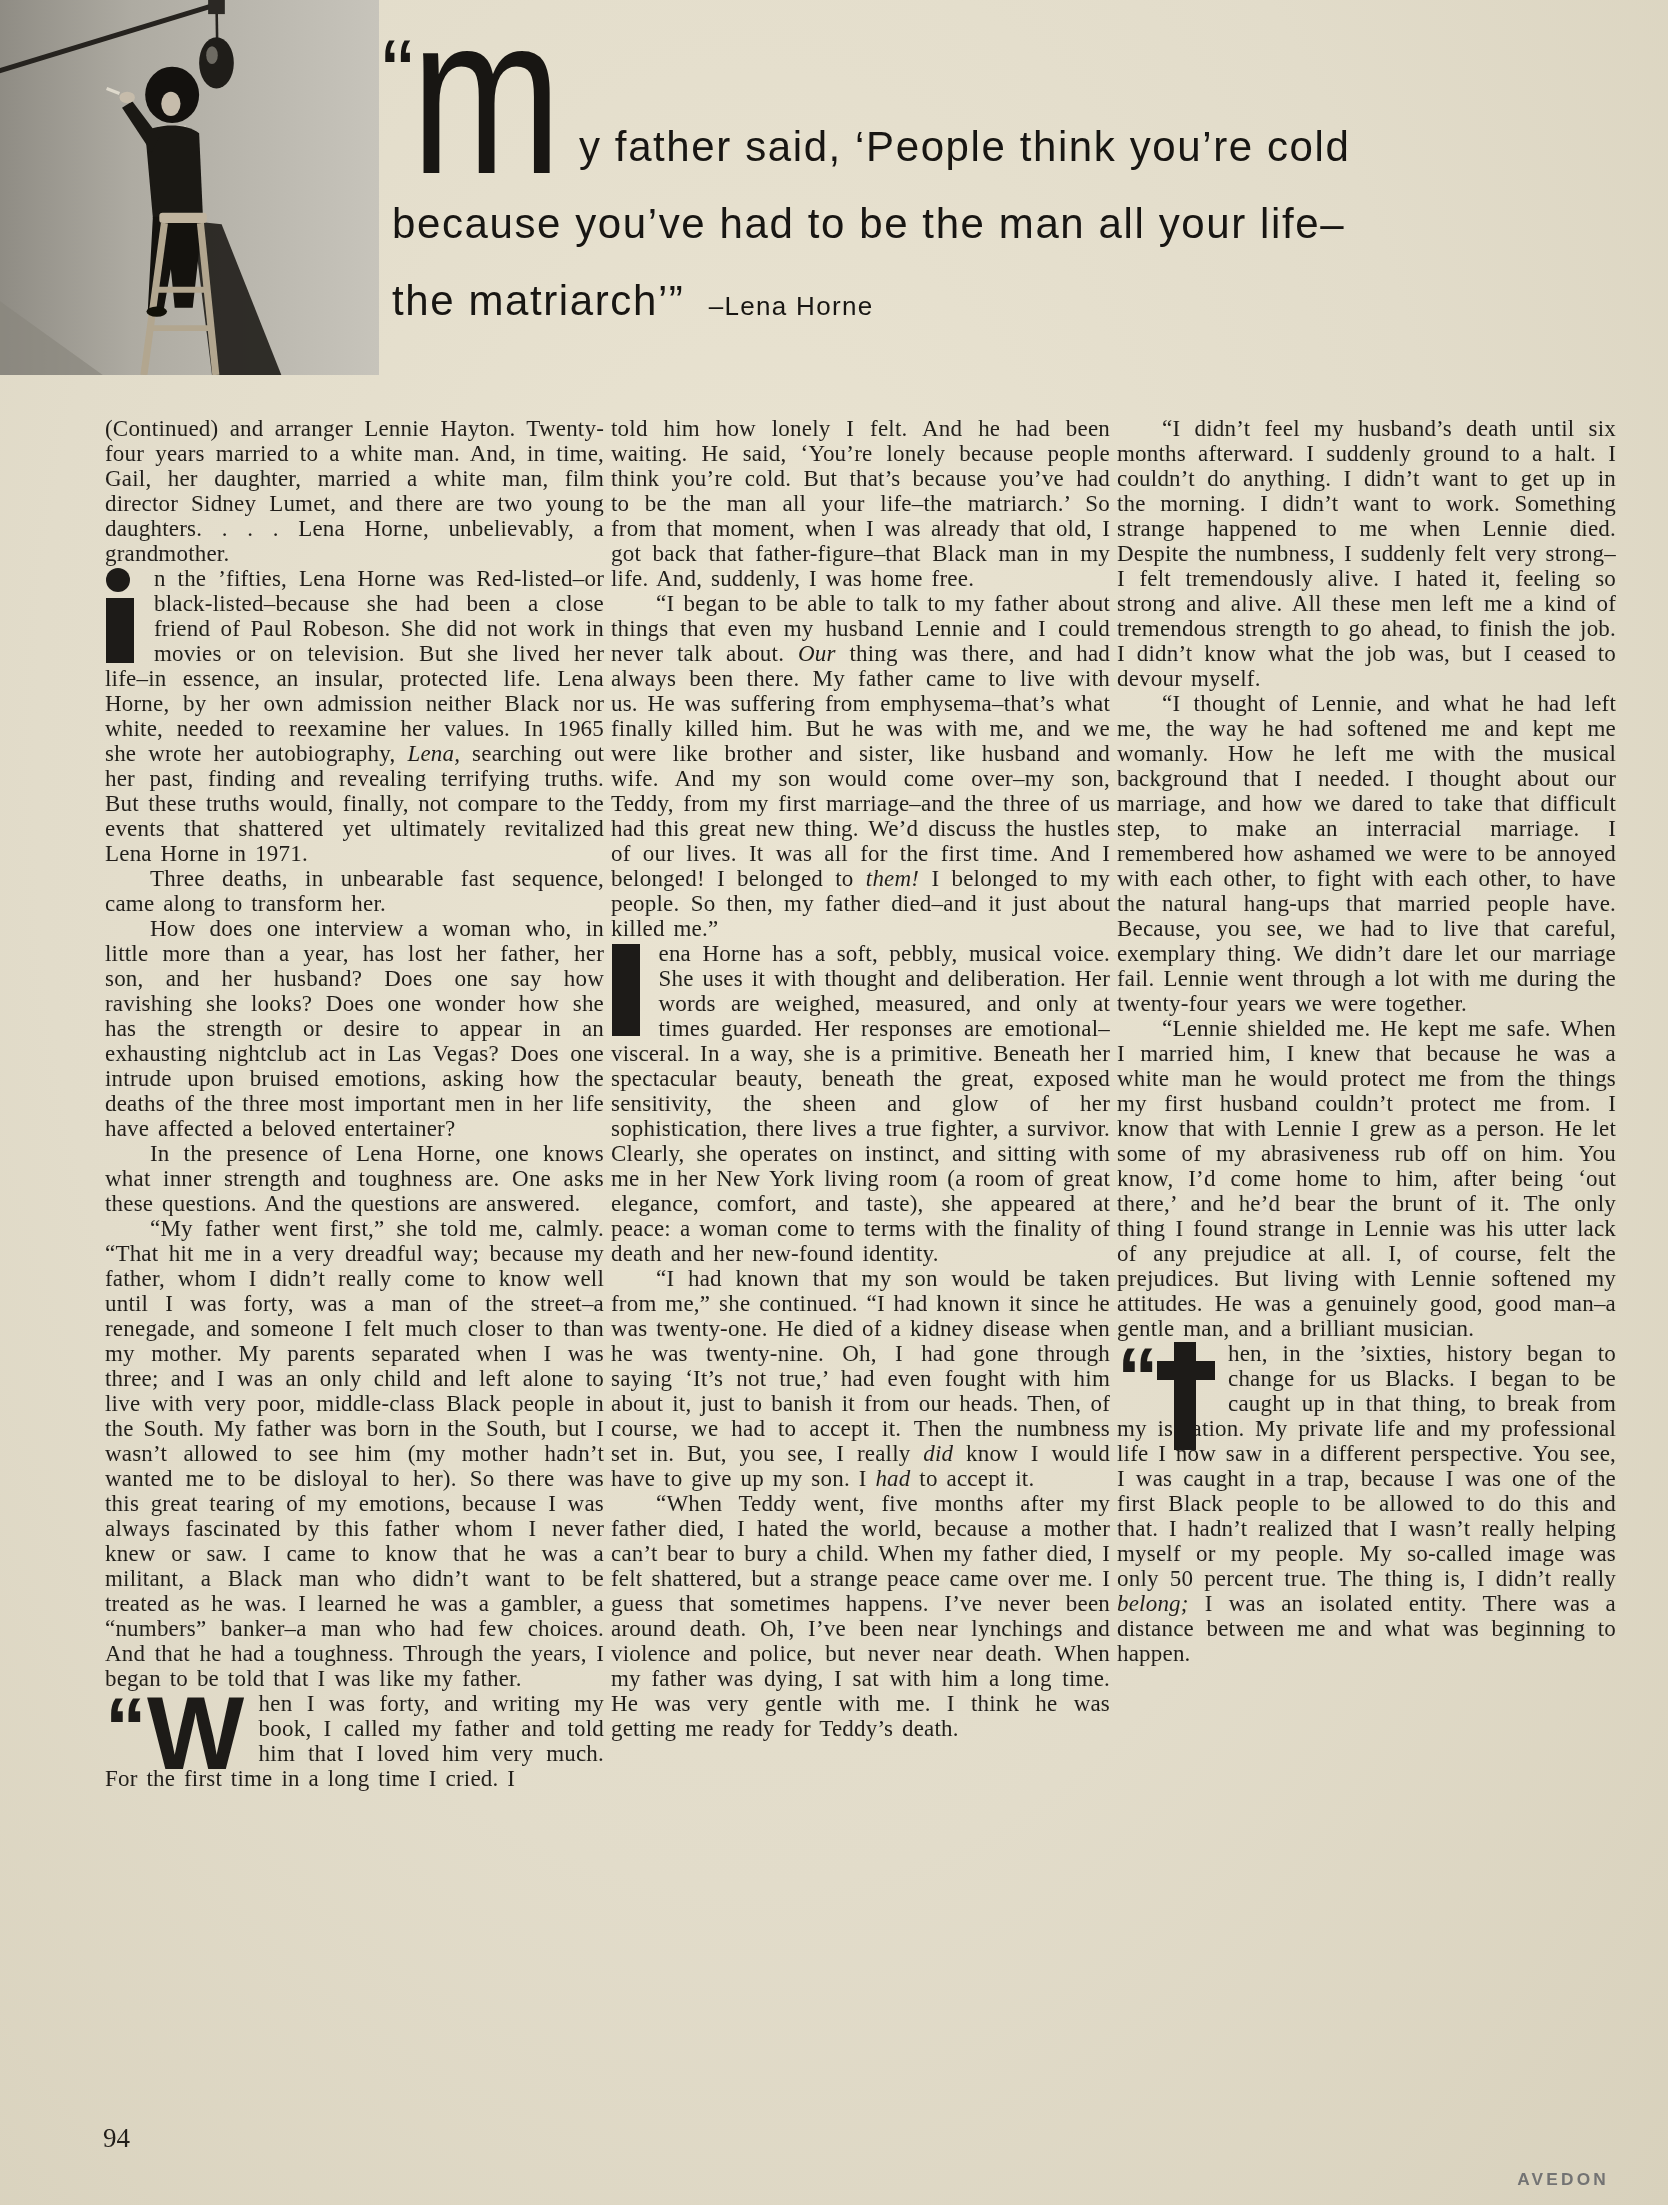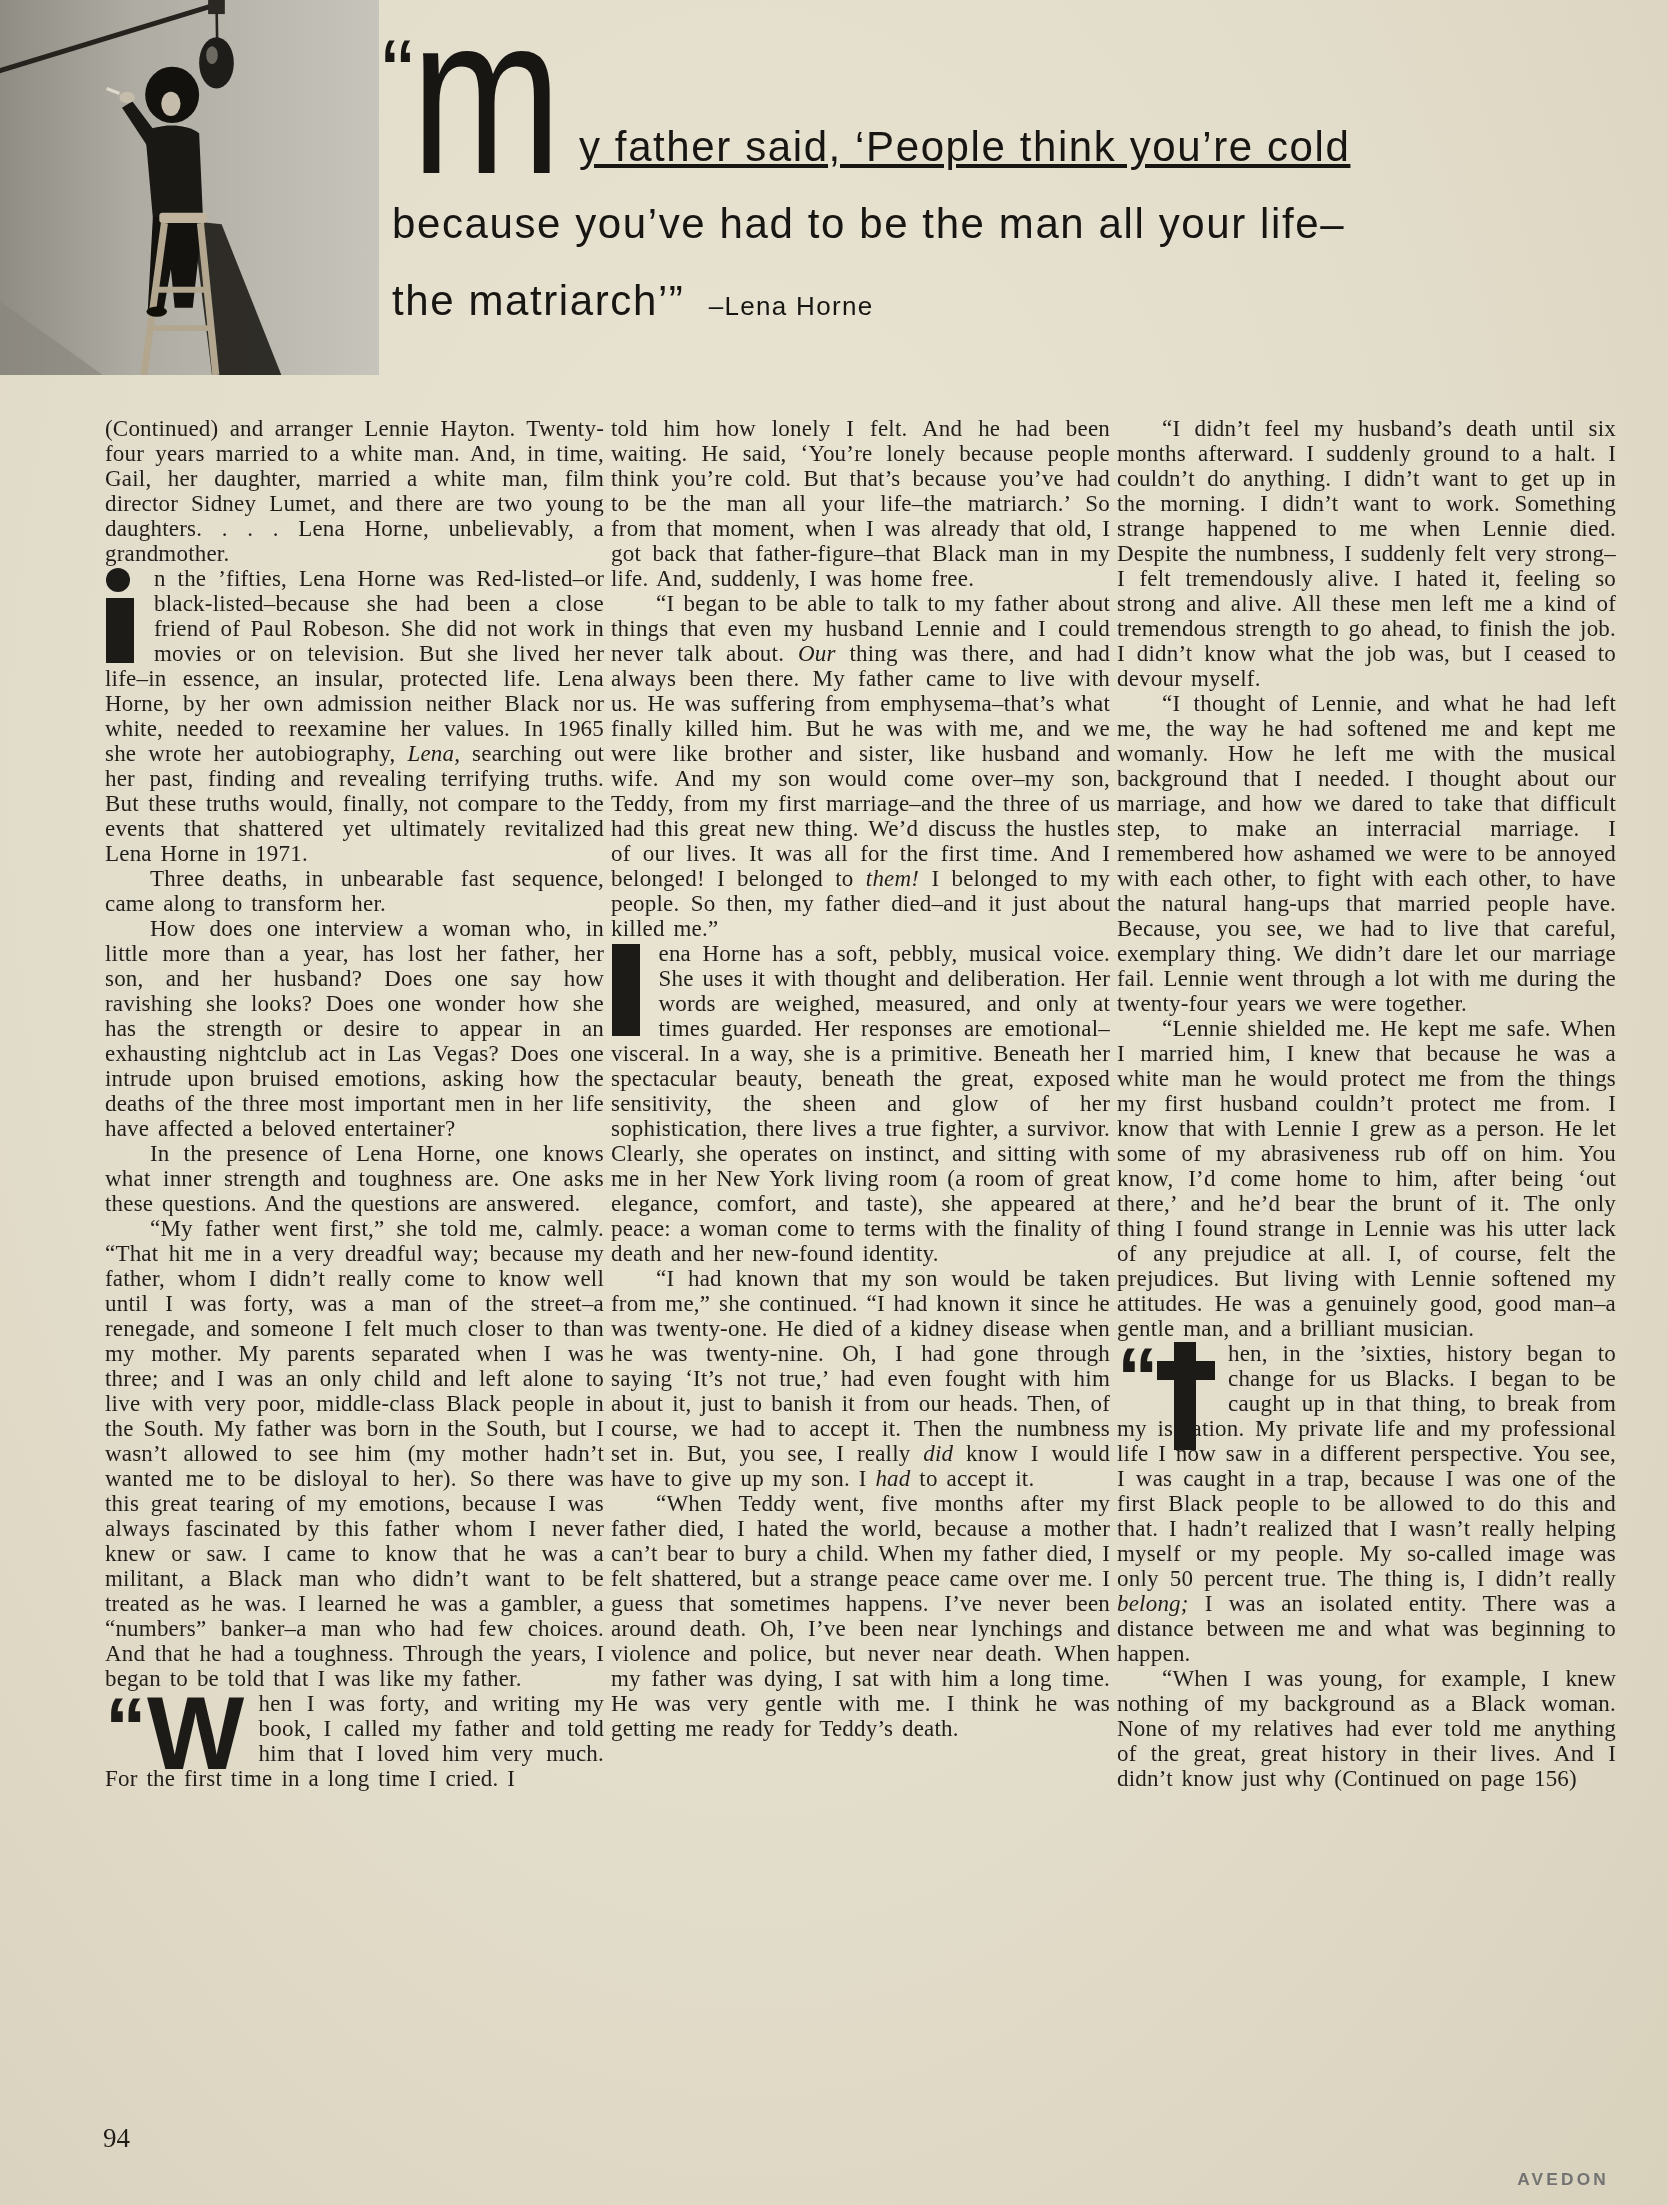--- a/index.html
+++ b/index.html
@@ -13,21 +13,21 @@
   
   .photo { position:absolute; left:0; top:0; width:379px; height:375px; }
 
   
   .headline {
     position:absolute; left:392px; top:108px; width:1274px;
     font-family:"Liberation Sans", sans-serif;
     font-size:42px; letter-spacing:1.6px; color:#181613; line-height:77px;
   }
   .headline .hl { display:block; height:77px; white-space:nowrap; }
-  .hl1 { padding-left:187px;text-decoration:underline; }
+  .hl1 { padding-left:187px; }
   .big-quote {
     position:absolute; left:-10.3px; top:-82px;
     font-size:96px; line-height:1; letter-spacing:-2.6px;
   }
   .big-m {
     position:absolute; left:19px; top:-126px;
     font-size:226px; line-height:1; letter-spacing:0;
     transform:scaleX(.8); transform-origin:left bottom;
   }
   .attribution { font-size:26px; letter-spacing:1.3px; margin-left:24.4px; }
@@ -147,18 +147,17 @@
     <p class="para indent"><span>“I didn’t feel my husband’s death until six months afterward. I suddenly ground to a halt. I couldn’t do anything. I didn’t want to get up in the morning. I didn’t want to work. Something strange happened to me when Lennie died. Despite the numbness, I suddenly felt very strong–I felt tremendously alive. I hated it, feeling so strong and alive. All these men left me a kind of tremendous strength to go ahead, to finish the job. I didn’t know what the job was, but I ceased to devour myself.</span></p>
     <p class="para indent"><span>“I thought of Lennie, and what he had left me, the way he had softened me and kept me womanly. How he left me with the musical background that I needed. I thought about our marriage, and how we dared to take that difficult step, to make an interracial marriage. I remembered how ashamed we were to be annoyed with each other, to fight with each other, to have the natural hang-ups that married people have. Because, you see, we had to live that careful, exemplary thing. We didn’t dare let our marriage fail. Lennie went through a lot with me during the twenty-four years we were together.</span></p>
     <p class="para indent"><span>“Lennie shielded me. He kept me safe. When I married him, I knew that because he was a white man he would protect me from the things my first husband couldn’t protect me from. I know that with Lennie I grew as a person. He let some of my abrasiveness rub off on him. You know, I’d come home to him, after being ‘out there,’ and he’d bear the brunt of it. The only thing I found strange in Lennie was his utter lack of any prejudice at all. I, of course, felt the prejudices. But living with Lennie softened my attitudes. He was a genuinely good, good man–a gentle man, and a brilliant musician.</span></p>
     <p class="para noindent"><span class="dc dc-t">
         <span class="dc-quote">“</span>
         <span class="tglyph">
           <span class="tv"></span>
           <span class="th"></span>
         </span>
       </span><span>hen, in the ’sixties, history began to change for us Blacks. I began to be caught up in that thing, to break from my isolation. My private life and my professional life I now saw in a different perspective. You see, I was caught in a trap, because I was one of the first Black people to be allowed to do this and that. I hadn’t realized that I wasn’t really helping myself or my people. My so-called image was only 50 percent true. The thing is, I didn’t really </span><i>belong;</i><span> I was an isolated entity. There was a distance between me and what was beginning to happen.</span></p>
-    <p class="para indent"><span>“When I was young, for example, I knew nothing of my background as a Black woman. None of my relatives had ever told me anything of the great, great history in their lives. And I didn’t know just why (Continued on page 156)</span></p>
   </div>
 
 <div class="page-number">94</div>
 <div class="photo-credit">AVEDON</div>
 
 
 </body></html>

